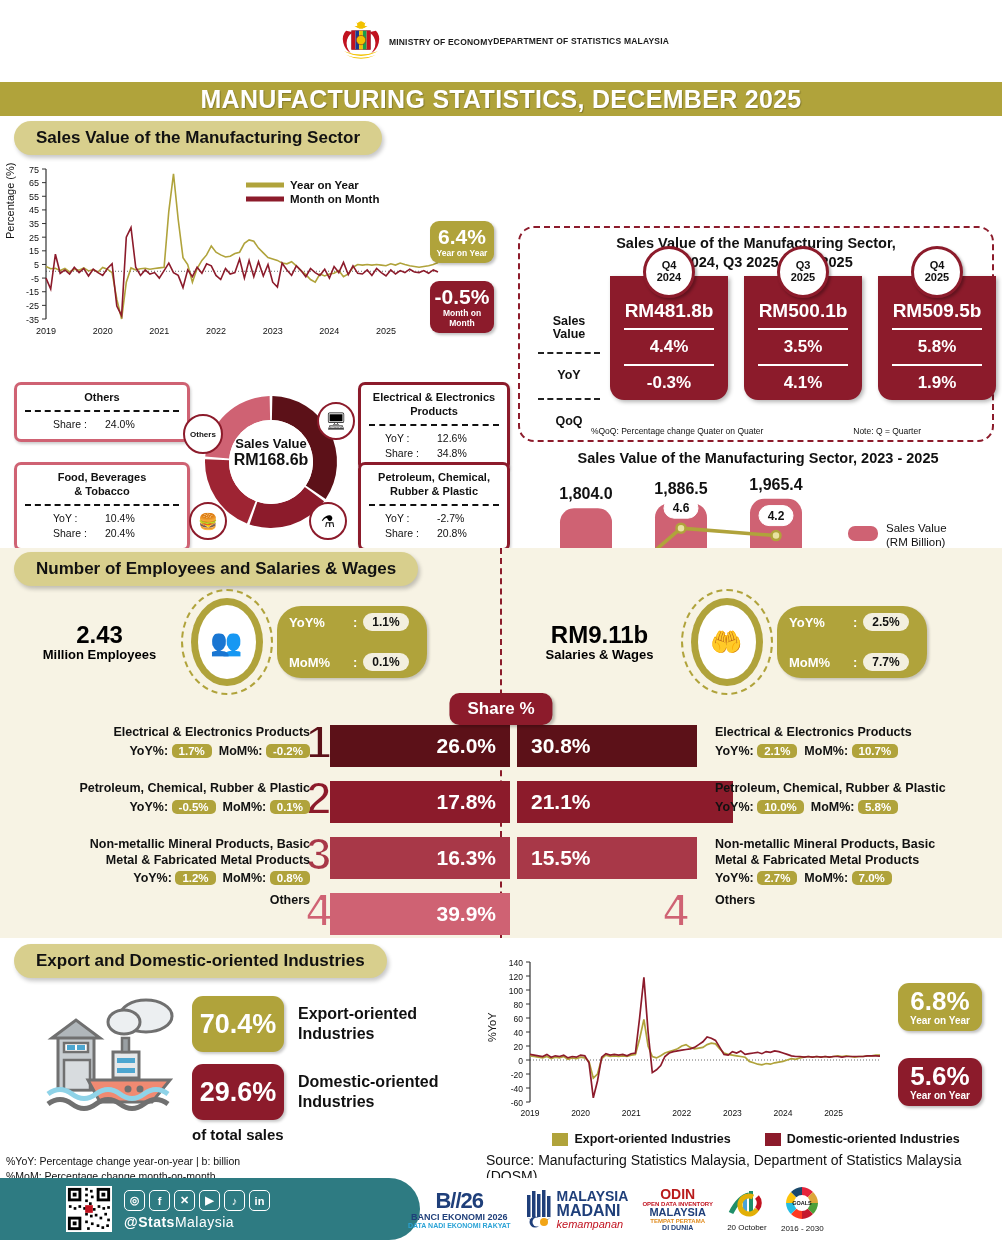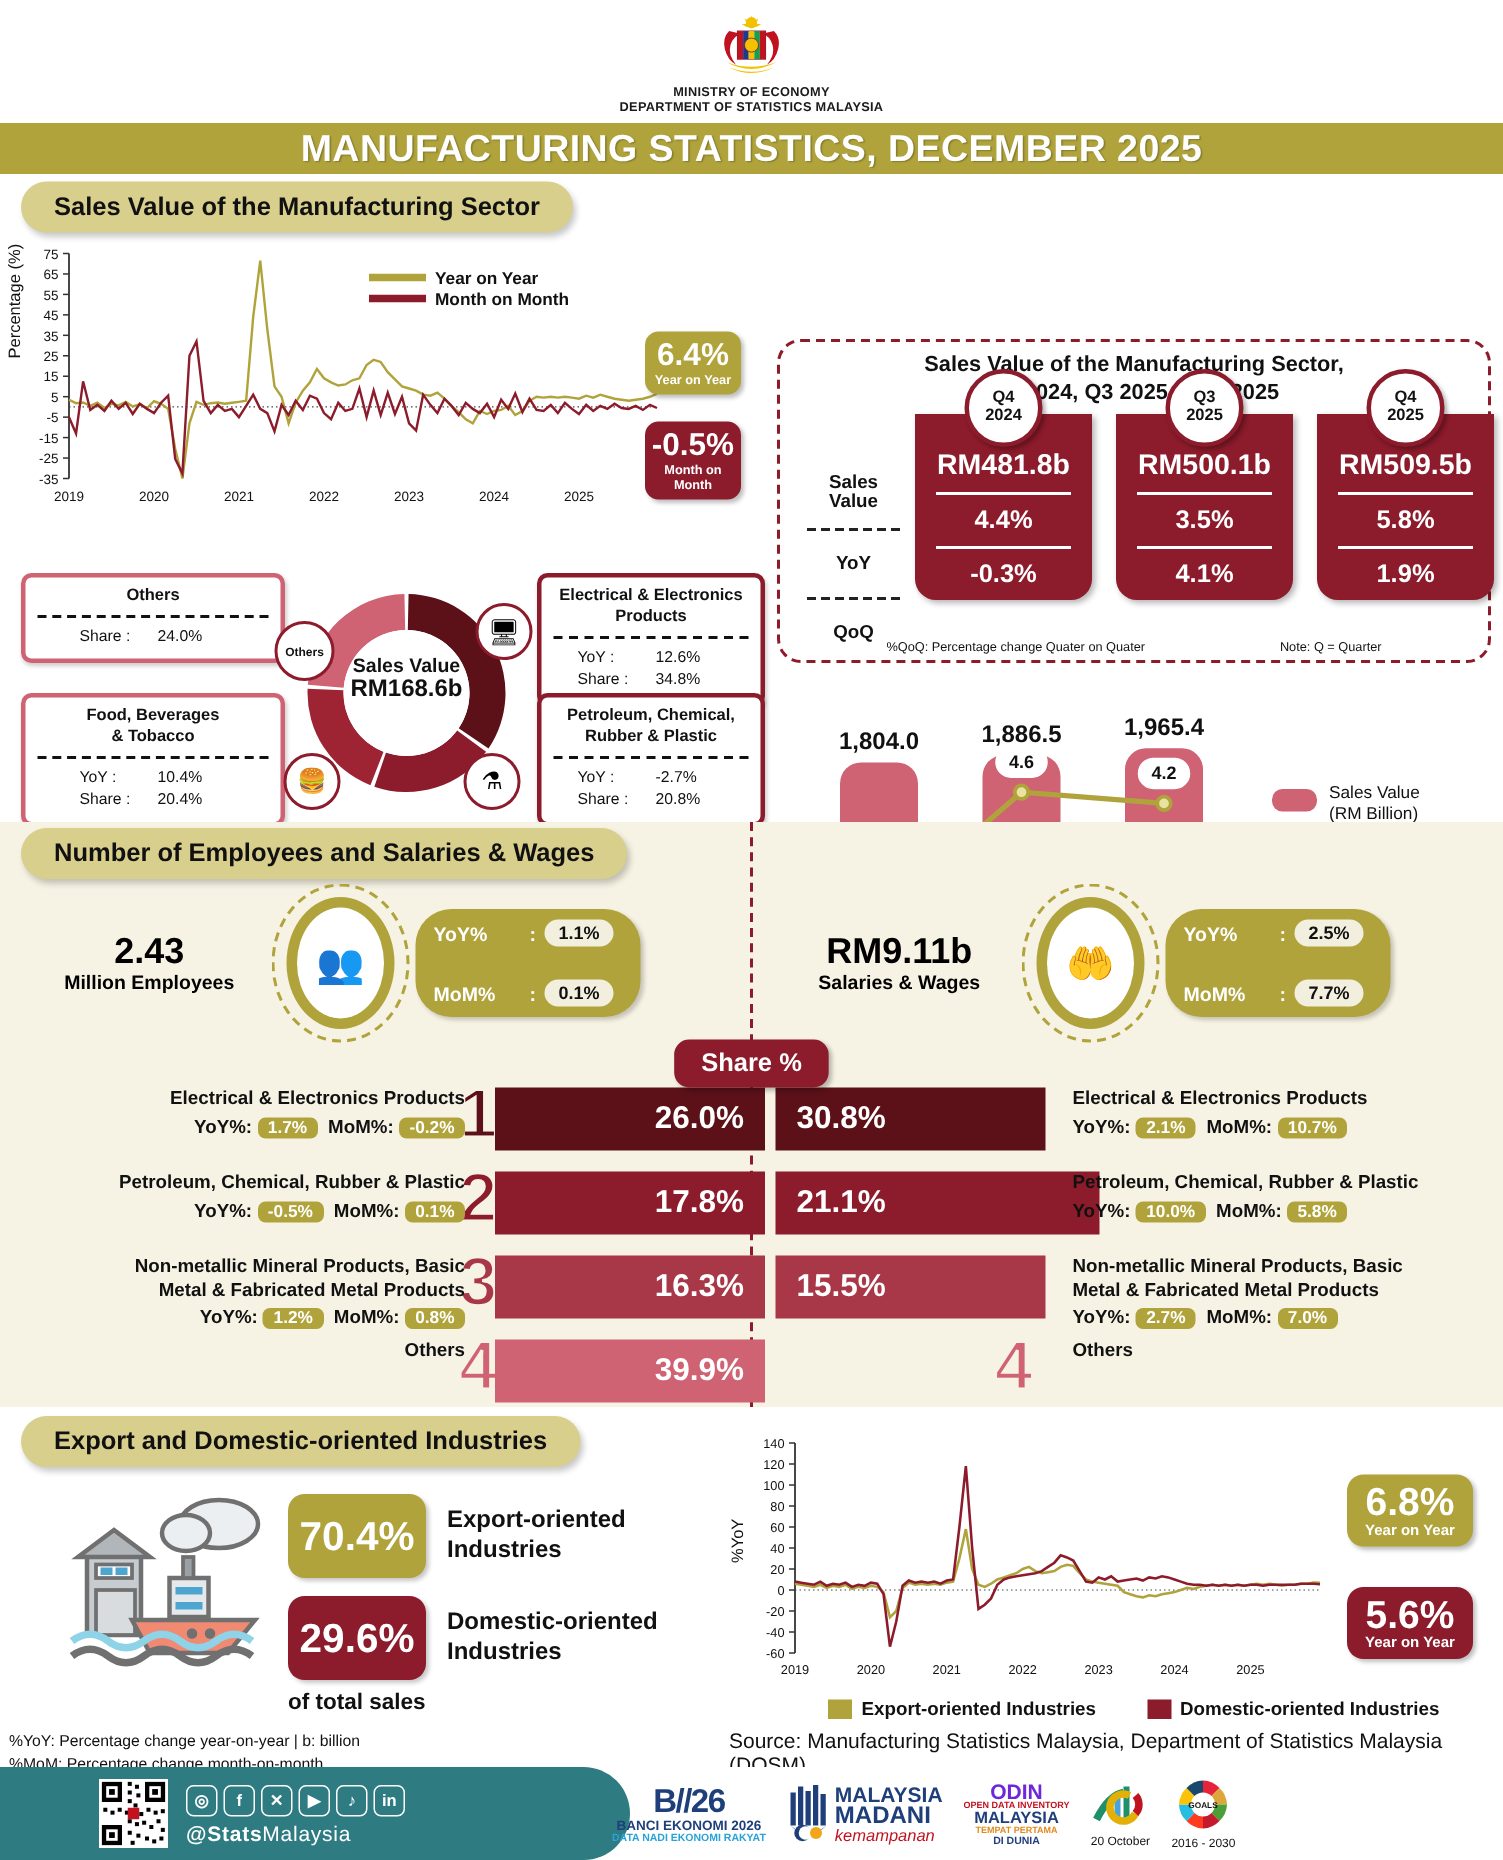--- a/index.html
+++ b/index.html
@@ -2,21 +2,21 @@
 <html><head>
 <meta charset="utf-8">
 <style>
   * { box-sizing: border-box; margin:0; padding:0; }
   body {
     width:1002px; height:1240px; overflow:hidden;
     font-family:"Liberation Sans", sans-serif;
     background:#ffffff; position:relative;
   }
   
-  .masthead { height:82px; background:#fff; display:flex; flex-direction:column;
+  .masthead { height:82px; background:#fff; display:flex; flex-direction:row;
               align-items:center; justify-content:center; }
   .emblem { width:56px; height:48px; position:relative; }
   .org1 { font-size:8.5px; font-weight:700; color:#1a1a1a; letter-spacing:.2px; margin-top:1px;}
   .org2 { font-size:8.5px; font-weight:700; color:#1a1a1a; letter-spacing:.2px;}
   .titlebar { height:34px; background:#b0a33b; display:flex; align-items:center; justify-content:center;}
   .titlebar span { color:#fff; font-size:25px; font-weight:700; letter-spacing:.3px;
                    text-shadow:1px 1px 1px rgba(0,0,0,.25); }
 
   
   .sec-badge { display:inline-block; background:#d8cf8d; color:#111; font-weight:700;
@@ -369,20 +369,21 @@
       <div style="position:absolute; right:8px; bottom:4px; width:38px; height:38px; border-radius:50%;
                   background:#fff; border:2.5px solid #8c1b2b; display:flex; align-items:center;
                   justify-content:center; font-size:16px;">⚗</div>
       <div style="position:absolute; left:4px; bottom:4px; width:38px; height:38px; border-radius:50%;
                   background:#fff; border:2.5px solid #8c1b2b; display:flex; align-items:center;
                   justify-content:center; font-size:16px;">🍔</div>
     </div>
   </div>
 
   <div style="position:absolute; left:518px; top:334px; width:480px; height:100px;">
+    <div class="bctitle">Sales Value of the Manufacturing Sector, 2023 - 2025</div>
     <svg id="svg-bar" width="478" height="180" viewBox="0 0 478 180" style="position:absolute; left:0; top:16px;">
         <line x1="34" y1="148" x2="310" y2="148" stroke="#111" stroke-width="3"></line>
         <rect x="42" y="42.27720930232559" width="52" height="105.72279069767441" rx="14" fill="#cf6273"></rect>
         <text x="68" y="33.27720930232559" text-anchor="middle" font-size="16" font-weight="700" fill="#111" font-family="Liberation Sans, sans-serif">1,804.0</text>
         <text x="68" y="165" text-anchor="middle" font-size="12" fill="#111" font-family="Liberation Sans, sans-serif">2023</text>
         <rect x="137" y="37.44232558139535" width="52" height="110.55767441860465" rx="14" fill="#cf6273"></rect>
         <text x="163" y="28.44232558139535" text-anchor="middle" font-size="16" font-weight="700" fill="#111" font-family="Liberation Sans, sans-serif">1,886.5</text>
         <text x="163" y="165" text-anchor="middle" font-size="12" fill="#111" font-family="Liberation Sans, sans-serif">2024</text>
         <rect x="232" y="32.81841860465116" width="52" height="115.18158139534884" rx="14" fill="#cf6273"></rect>
         <text x="258" y="23.818418604651157" text-anchor="middle" font-size="16" font-weight="700" fill="#111" font-family="Liberation Sans, sans-serif">1,965.4</text>
@@ -730,21 +731,21 @@
           <circle cx="12" cy="33" r="4.5" fill="#fff"></circle>
         <circle cx="19" cy="33" r="4" fill="#f2a516"></circle>
       </svg>
       <div style="line-height:1;">
         <div style="font-size:14px; font-weight:700; color:#1f3f7a;">MALAYSIA</div>
         <div style="font-size:16px; font-weight:700; color:#1f3f7a;">MADANI</div>
         <div style="font-size:11px; font-style:italic; color:#c1121f;">kemampanan</div>
       </div>
     </div>
     <div class="logo">
-      <div style="font-size:14px; font-weight:700; color:#6d28d9; line-height:1;">ODIN</div>
+      <div style="font-size:14px; font-weight:700; color:#b91c1c; line-height:1;">ODIN</div>
       <div style="font-size:6px; font-weight:700; color:#c1121f;">OPEN DATA INVENTORY</div>
       <div style="font-size:11px; font-weight:700; color:#1f3f7a; line-height:1;">MALAYSIA</div>
       <div style="font-size:6px; font-weight:700; color:#e08b1e;">TEMPAT PERTAMA</div>
       <div style="font-size:7px; font-weight:700; color:#1f3f7a;">DI DUNIA</div>
     </div>
     <div class="logo">
       <svg width="40" height="36" viewBox="0 0 40 36">
         <path d="M4 26 q8 -16 18 -18" stroke="#1f8f6a" stroke-width="5" fill="none"></path>
         <rect x="16" y="8" width="4" height="18" fill="#4aa3d8"></rect>
         <rect x="22" y="4" width="4" height="22" fill="#1f8f6a"></rect>

